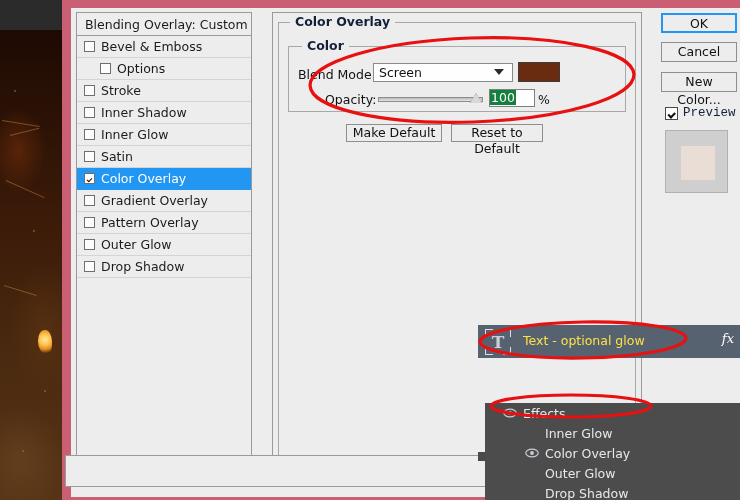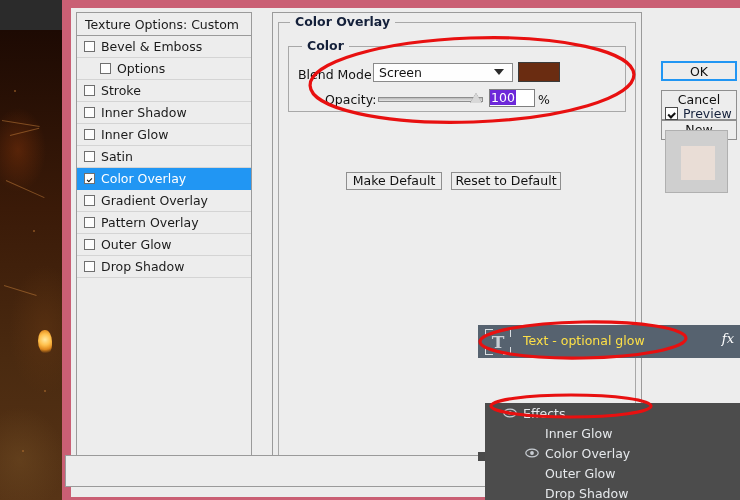--- a/index.html
+++ b/index.html
@@ -72,33 +72,33 @@
   #color-swatch{position:absolute;left:518px;top:62px;width:42px;height:20px;background:#6a2c11;
     border:1px solid #3b3b3b;box-sizing:border-box;}
 
   #slider-track{position:absolute;left:378px;top:97px;width:105px;height:5px;
     background:linear-gradient(180deg,#b9b9b9,#e6e6e6);border:1px solid #8d8d8d;box-sizing:border-box;}
   #slider-thumb{position:absolute;left:470px;top:93px;width:0;height:0;
     border-left:6px solid transparent;border-right:6px solid transparent;border-bottom:10px solid #d8d8d8;
     filter:drop-shadow(0 0 0.6px #666);}
   #opacity-input{position:absolute;left:489px;top:89px;width:46px;height:18px;background:#ffffff;
     border:1px solid #7f7f7f;box-sizing:border-box;font-size:12.5px;line-height:16px;color:#111;}
-  #opacity-value{background:#6d28d9;color:#ffffff;padding:0 1px;}
+  #opacity-value{background:#15803d;color:#ffffff;padding:0 1px;}
 
   .dlg-btn{position:absolute;background:#ededed;border:1px solid #8f8f8f;box-sizing:border-box;
-    text-align:center;font-size:12.5px;color:#111;margin-top:48px;}
+    text-align:center;font-size:12.5px;color:#111;}
   #btn-make-default{left:346px;top:124px;width:96px;height:18px;line-height:16px;}
-  #btn-reset-default{left:451px;top:124px;width:110px;height:18px;line-height:16px;}
+  #btn-reset-default{left:451px;top:124px;width:92px;height:18px;line-height:16px;}
 
   
   #btn-ok{left:661px;top:13px;width:76px;height:20px;line-height:17px;border:2px solid #2196f3;background:#ededed;}
-  #btn-cancel{left:661px;top:42px;width:76px;height:30px;line-height:18px;}
+  #btn-cancel{left:661px;top:42px;width:76px;height:20px;line-height:18px;}
   #btn-new-style{left:661px;top:72px;width:76px;height:20px;line-height:18px;}
 
-  #preview-wrap{position:absolute;left:665px;top:106px;display:flex;align-items:center;gap:5px;}
+  #preview-wrap{position:absolute;left:665px;top:106px;display:flex;align-items:center;gap:5px;font-family:Liberation Mono, monospace;}
   #preview-box{width:13px;height:13px;border:1px solid #4a4a4a;background:#fff;position:relative;box-sizing:border-box;}
   #preview-box:after{content:"";position:absolute;left:2px;top:4px;width:5px;height:2.5px;
     border-left:2px solid #111;border-bottom:2px solid #111;transform:rotate(-45deg);}
   #preview-label{font-size:12.5px;color:#14203a;}
   #thumb-frame{position:absolute;left:665px;top:130px;width:63px;height:63px;background:#cfcfcf;
     border:1px solid #b0b0b0;box-sizing:border-box;}
   #thumb-inner{position:absolute;left:15px;top:15px;width:34px;height:34px;background:#e9ddd6;}
 
   
   #layers-popup{position:absolute;left:478px;top:325px;width:262px;height:135px;}
@@ -144,21 +144,21 @@
       <div class="speck" style="left:44px;top:360px;width:2px;height:2px;"></div>
       <div class="speck" style="left:22px;top:420px;width:2px;height:2px;"></div>
       <div class="spark"></div>
     </div>
   </div>
 
   <div id="rose-frame"></div>
   <div id="dialog-area"></div>
 
   <div id="styles-panel">
-    <div class="hdr-cell double">Texture Options: Custom</div>
+    <div class="hdr-cell double">Blending Overlay: Custom</div>
     <div id="styles-rows">
         <div class="style-row">
           <span class="cbox"></span>
           <span>Bevel &amp; Emboss</span>
         </div>
         <div class="style-row indent">
           <span class="cbox"></span>
           <span>Options</span>
         </div>
         <div class="style-row">

